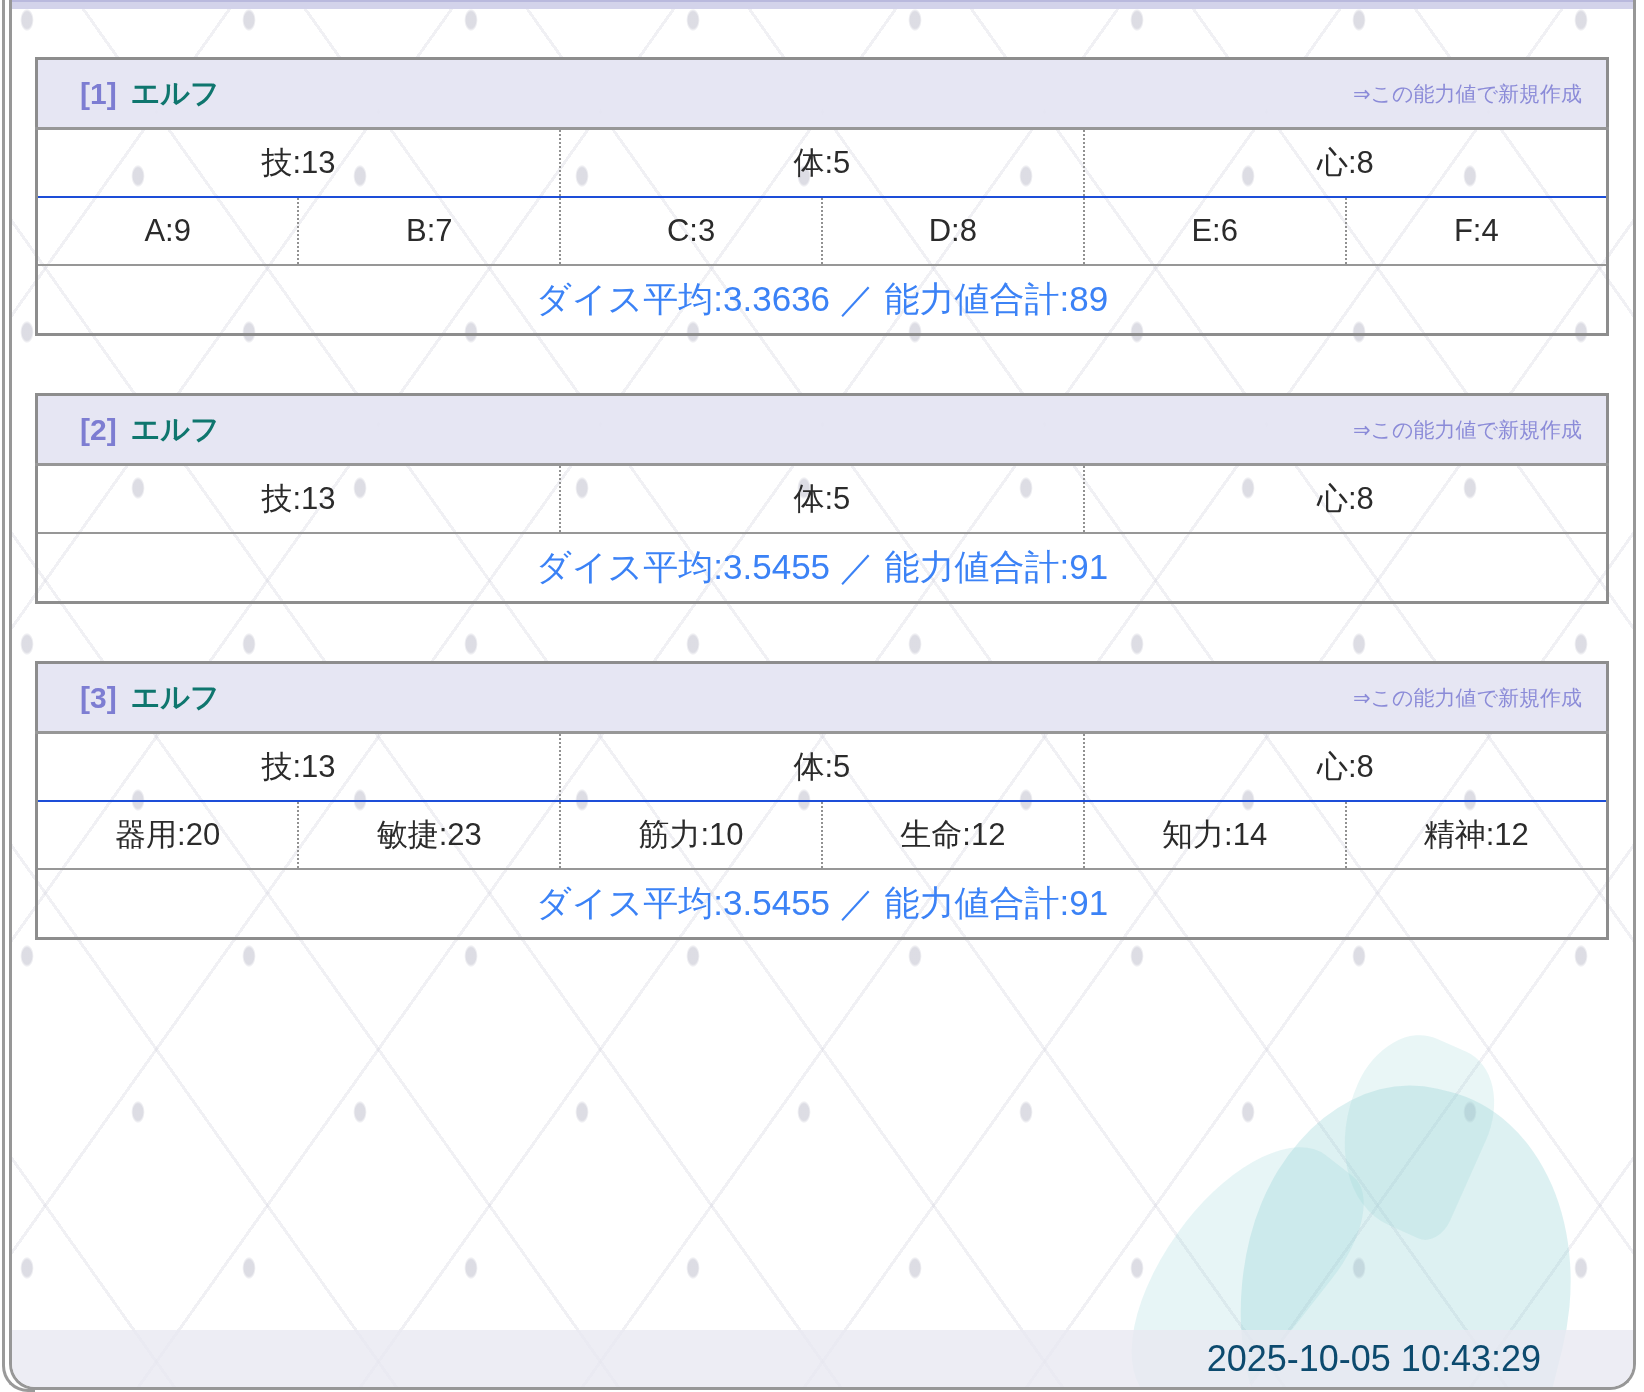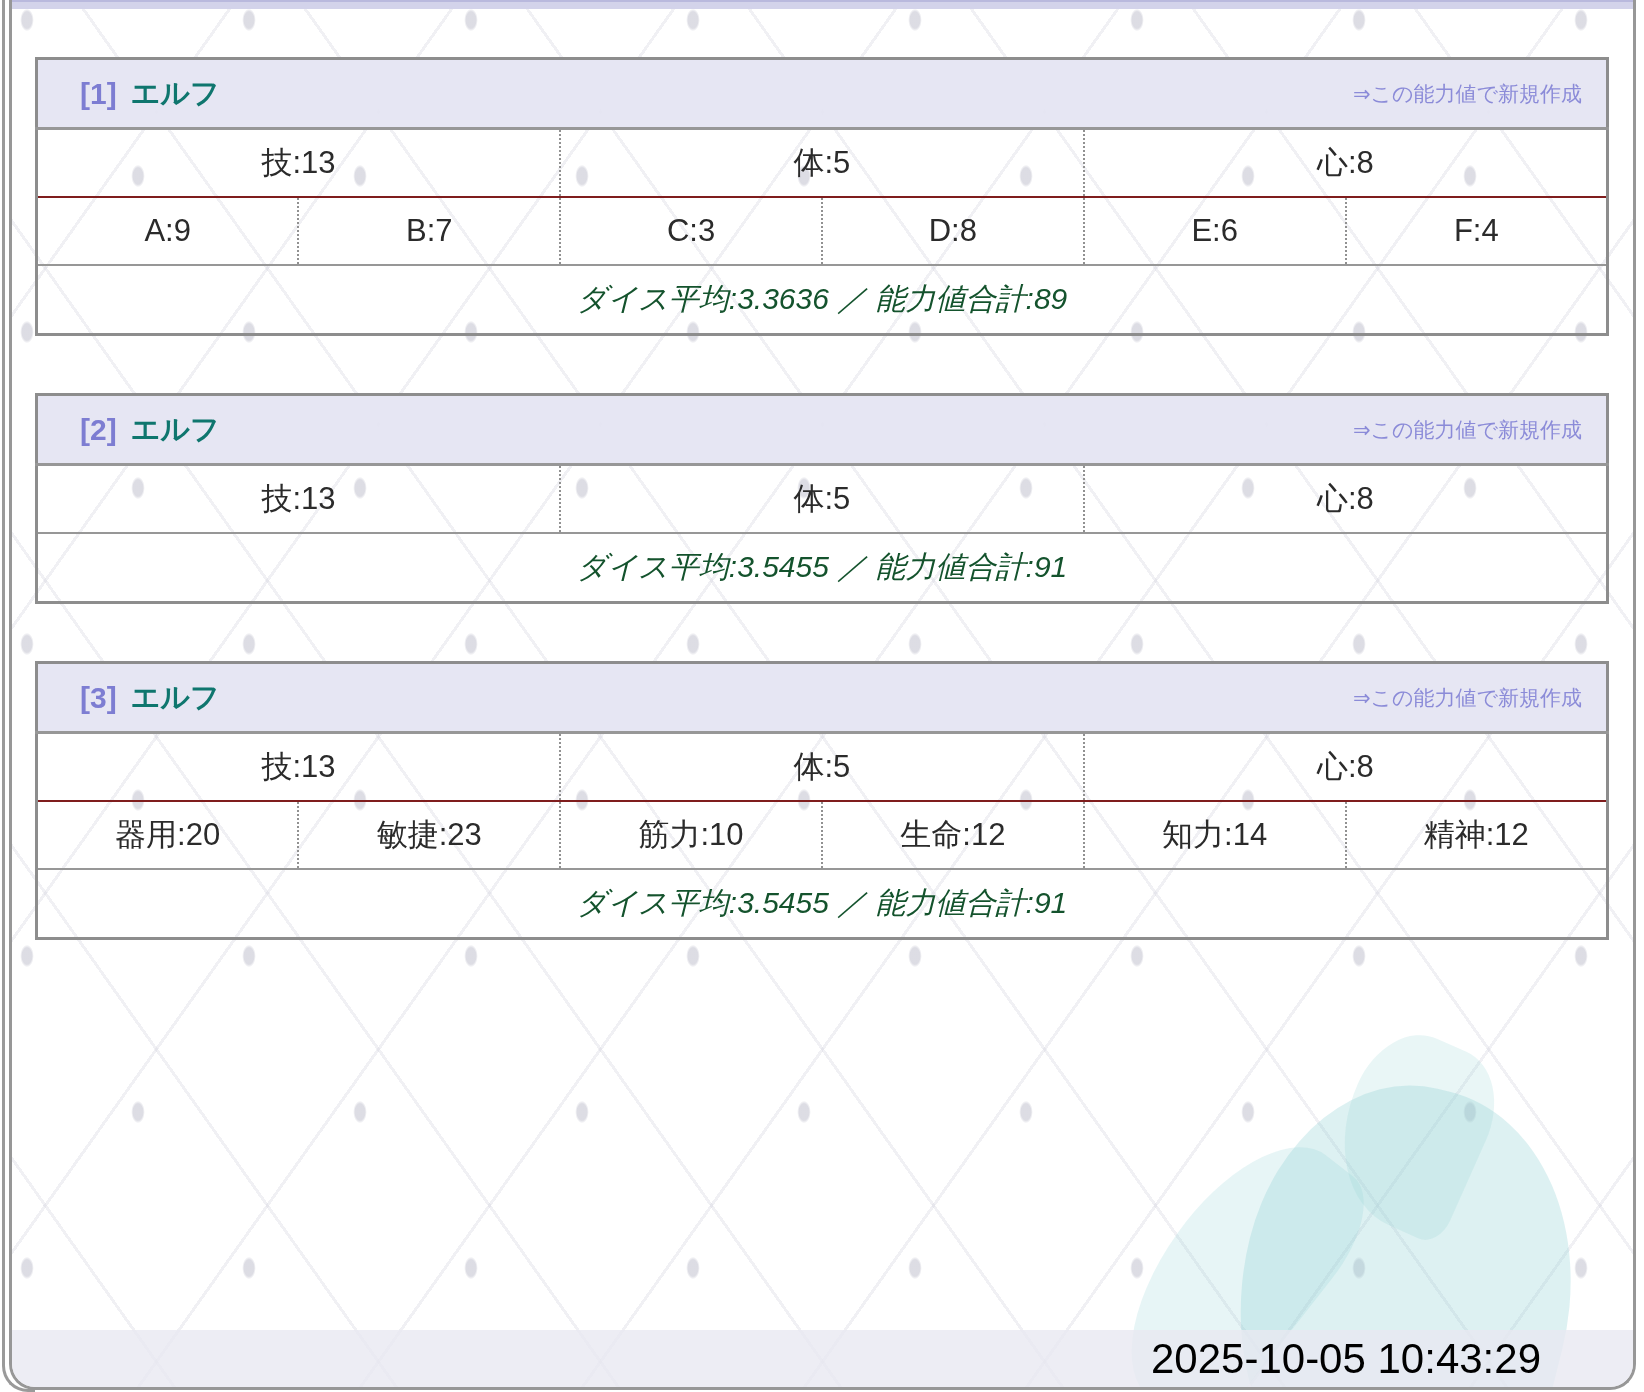--- a/index.html
+++ b/index.html
@@ -67,37 +67,37 @@
   .hdr{display:flex;align-items:center;}
   .result-index{color:#7d7dd2;font-size:30px;font-weight:bold;margin-right:14px;}
   .race-name{color:#0f766e;font-size:29px;font-weight:bold;font-family:Liberation Mono, monospace;}
   .create-link{
     margin-left:auto;color:#8b8bd8;font-size:21px;text-decoration:none;cursor:pointer;
   }
 
   .card td{vertical-align:middle;}
   tr.vals td{
     height:66px;text-align:center;font-size:31px;color:#2b2b2b;
-    border-top:2px solid #7f1d1d;border-left:2px dotted #919191;
+    border-top:2px solid #1d4ed8;border-left:2px dotted #919191;
     padding:0;overflow:hidden;white-space:nowrap;
   }
   tr.vals td:first-child{border-left:none;}
   tr.summary td{
-    height:67px;text-align:center;font-size:30px;color:#14532d;
-    border-top:2px solid #979797;padding:0;white-space:nowrap;font-style:italic;
+    height:67px;text-align:center;font-size:35px;color:#3b82f6;
+    border-top:2px solid #979797;padding:0;white-space:nowrap;
   }
 
   
   .footer{
     position:absolute;z-index:3;left:0;right:0;bottom:0;height:57px;
     background:rgba(232,232,241,.80);
     display:flex;align-items:center;justify-content:flex-end;
     padding-right:92px;box-sizing:border-box;
   }
-  .timestamp{font-size:42px;color:#000000;}
+  .timestamp{font-size:36px;color:#0c4a6e;}
 </style>
 </head>
 <body>
 
 <div class="outer-left-line"></div>
 
 <div class="panel">
   <div class="top-accent-bar"></div>
 
   <div class="mascot m1"></div>

